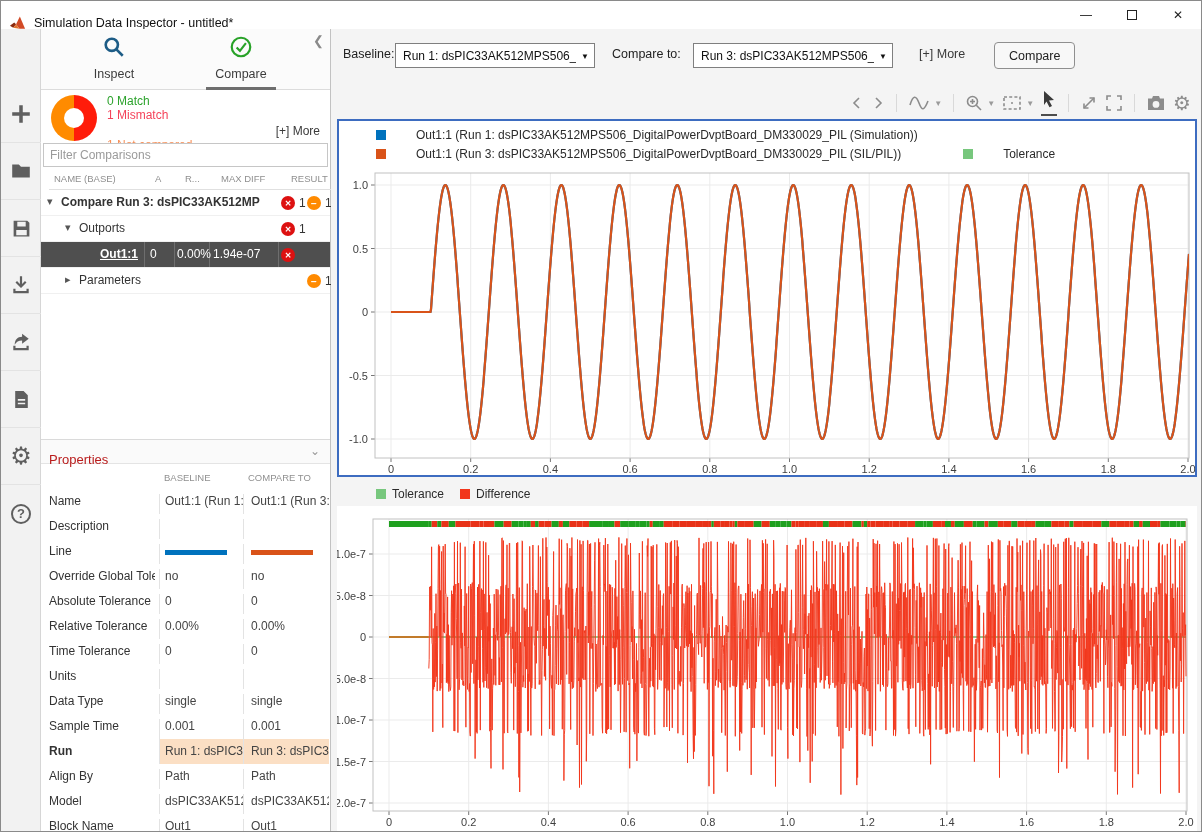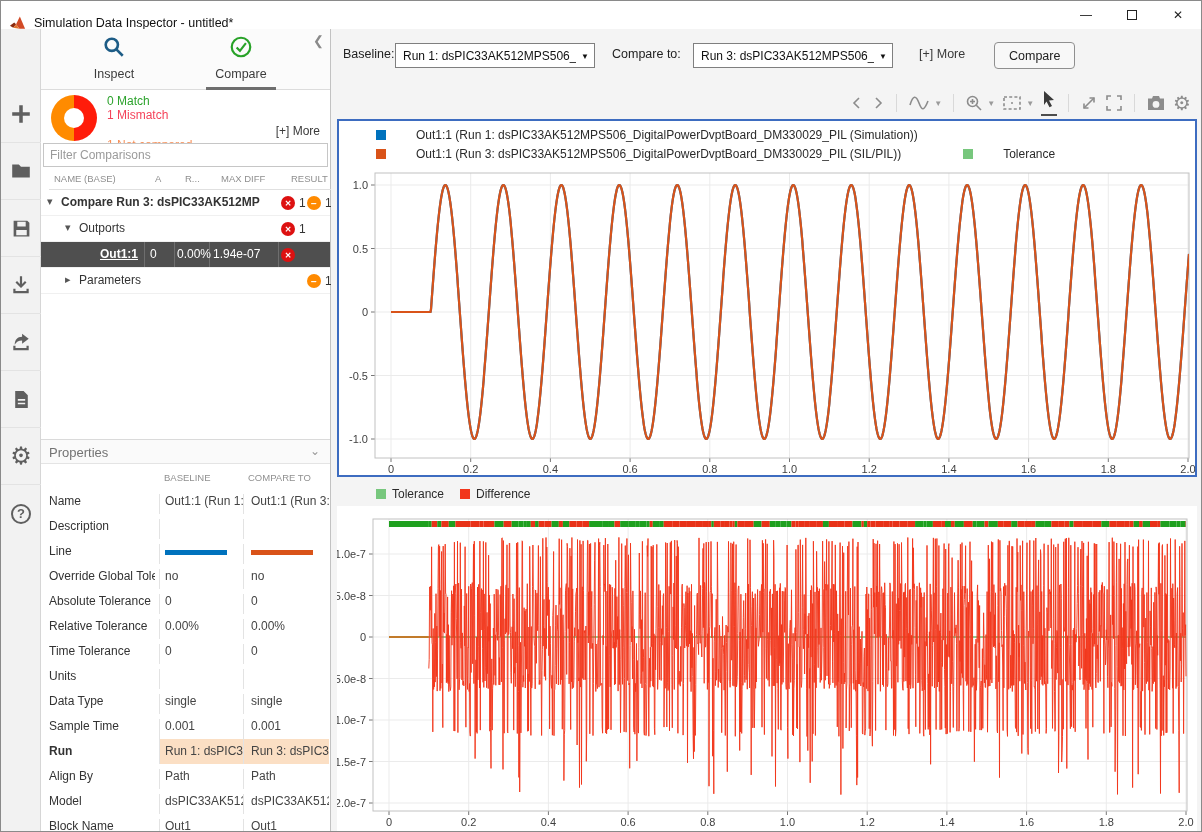--- a/index.html
+++ b/index.html
@@ -45,21 +45,21 @@
   .sel .vline{position:absolute;top:0;bottom:0;width:1px;background:#6e6e6e;}
   .resgrp{position:absolute;left:237px;top:0;right:0;height:100%;}
   .badge{width:14px;height:14px;border-radius:50%;color:#fff;display:inline-flex;align-items:center;justify-content:center;position:absolute;top:6px;}
   .badge-err{background:#dd1111;}
   .badge-err::before{content:"\2715";font-size:8px;font-weight:bold;}
   .badge-warn{background:#ff8a00;}
   .badge-warn::before{content:"\2212";font-size:10px;font-weight:bold;}
   .bcount{position:absolute;top:6px;font-size:12px;color:#333;}
   
   .prop-header{position:absolute;left:0;top:410px;width:100%;height:25px;background:#fafafa;border-top:1px solid #dadada;border-bottom:1px solid #e4e4e4;}
-  .prop-header .pt{position:absolute;left:8px;top:5px;font-size:13px;color:#737373;text-align:right;}
+  .prop-header .pt{position:absolute;left:8px;top:12px;font-size:13px;color:#b91c1c;text-align:right;}
   .prop-header .pchev{position:absolute;right:10px;top:4px;color:#9a9a9a;font-size:12px;}
   .prop-colhead{position:absolute;left:0;top:435px;width:100%;height:25px;font-size:9.5px;color:#909090;}
   .prop-colhead span{position:absolute;top:8px;}
   #prop-rows{position:absolute;left:0;top:460px;width:100%;}
   .prow{position:relative;height:25px;font-size:12px;color:#444;}
   .prow .pl{position:absolute;left:8px;top:5px;width:106px;white-space:nowrap;overflow:hidden;color:#333;}
   .prow .pv1{position:absolute;left:118px;width:84px;top:5px;padding-left:5px;white-space:nowrap;overflow:hidden;border-left:1px solid #e3e3e3;height:20px;}
   .prow .pv2{position:absolute;left:202px;width:86px;top:5px;padding-left:7px;white-space:nowrap;overflow:hidden;border-left:1px solid #e3e3e3;height:20px;}
   .prow.hl .pv1,.prow.hl .pv2{background:#fbdfc4;top:0;height:25px;padding-top:5px;}
   .prow.hl .pl{font-weight:bold;}

